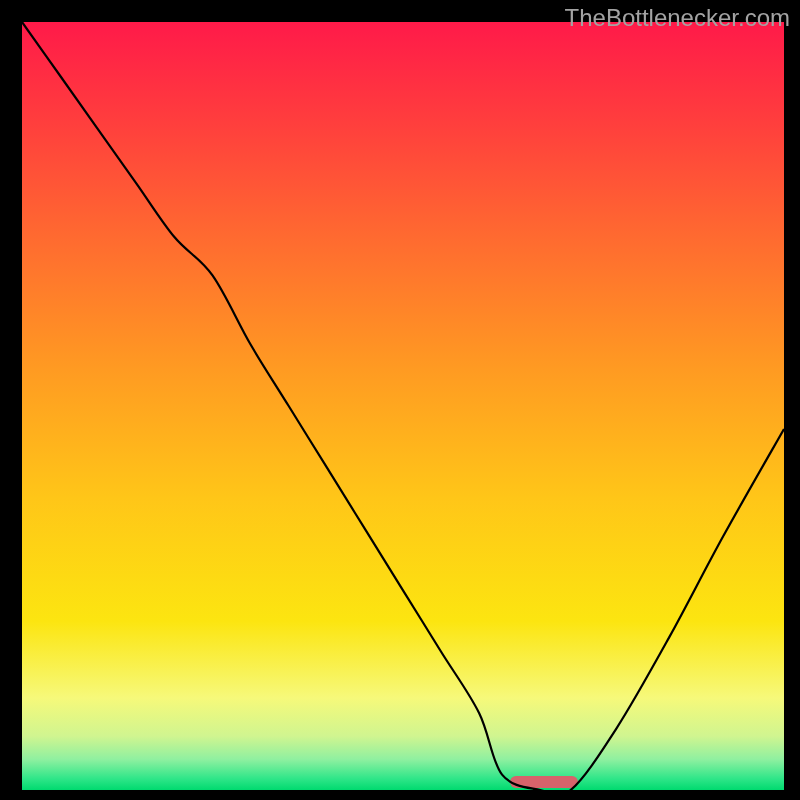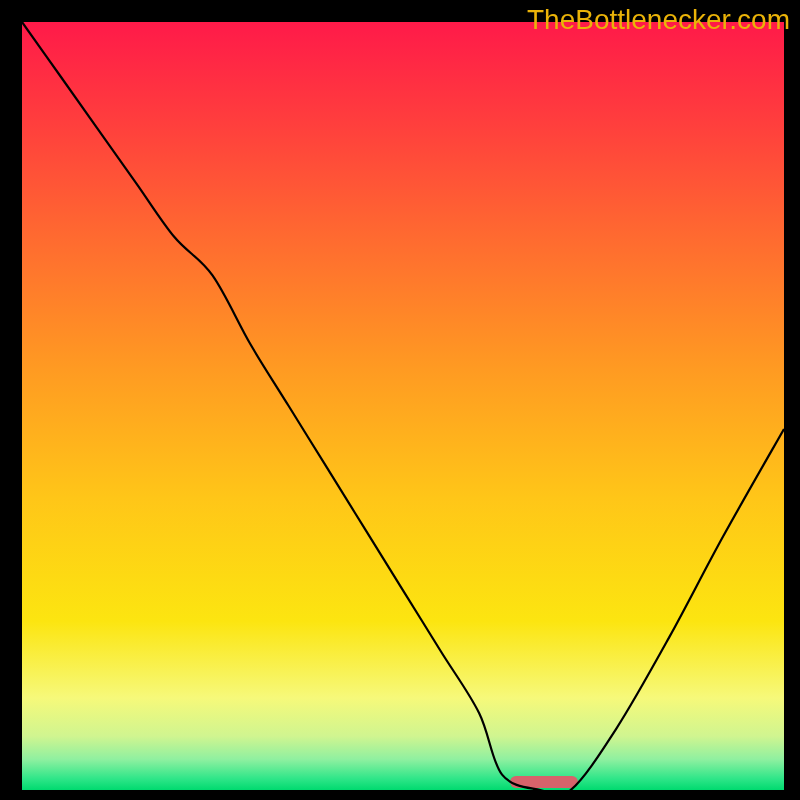--- a/index.html
+++ b/index.html
@@ -8,22 +8,22 @@
     width: 800px;
     height: 800px;
     background: #000;
     font-family: Arial, sans-serif;
     position: relative;
   }
   .watermark {
     position: absolute;
     top: 4px;
     right: 10px;
-    color: #eab308;
-    font-size: 28px;
+    color: #a3a3a3;
+    font-size: 24px;
     font-weight: 500;
     z-index: 10;
   }
   .chart-container {
     position: absolute;
     left: 22px;
     top: 22px;
     width: 762px;
     height: 768px;
     background: #fff;

